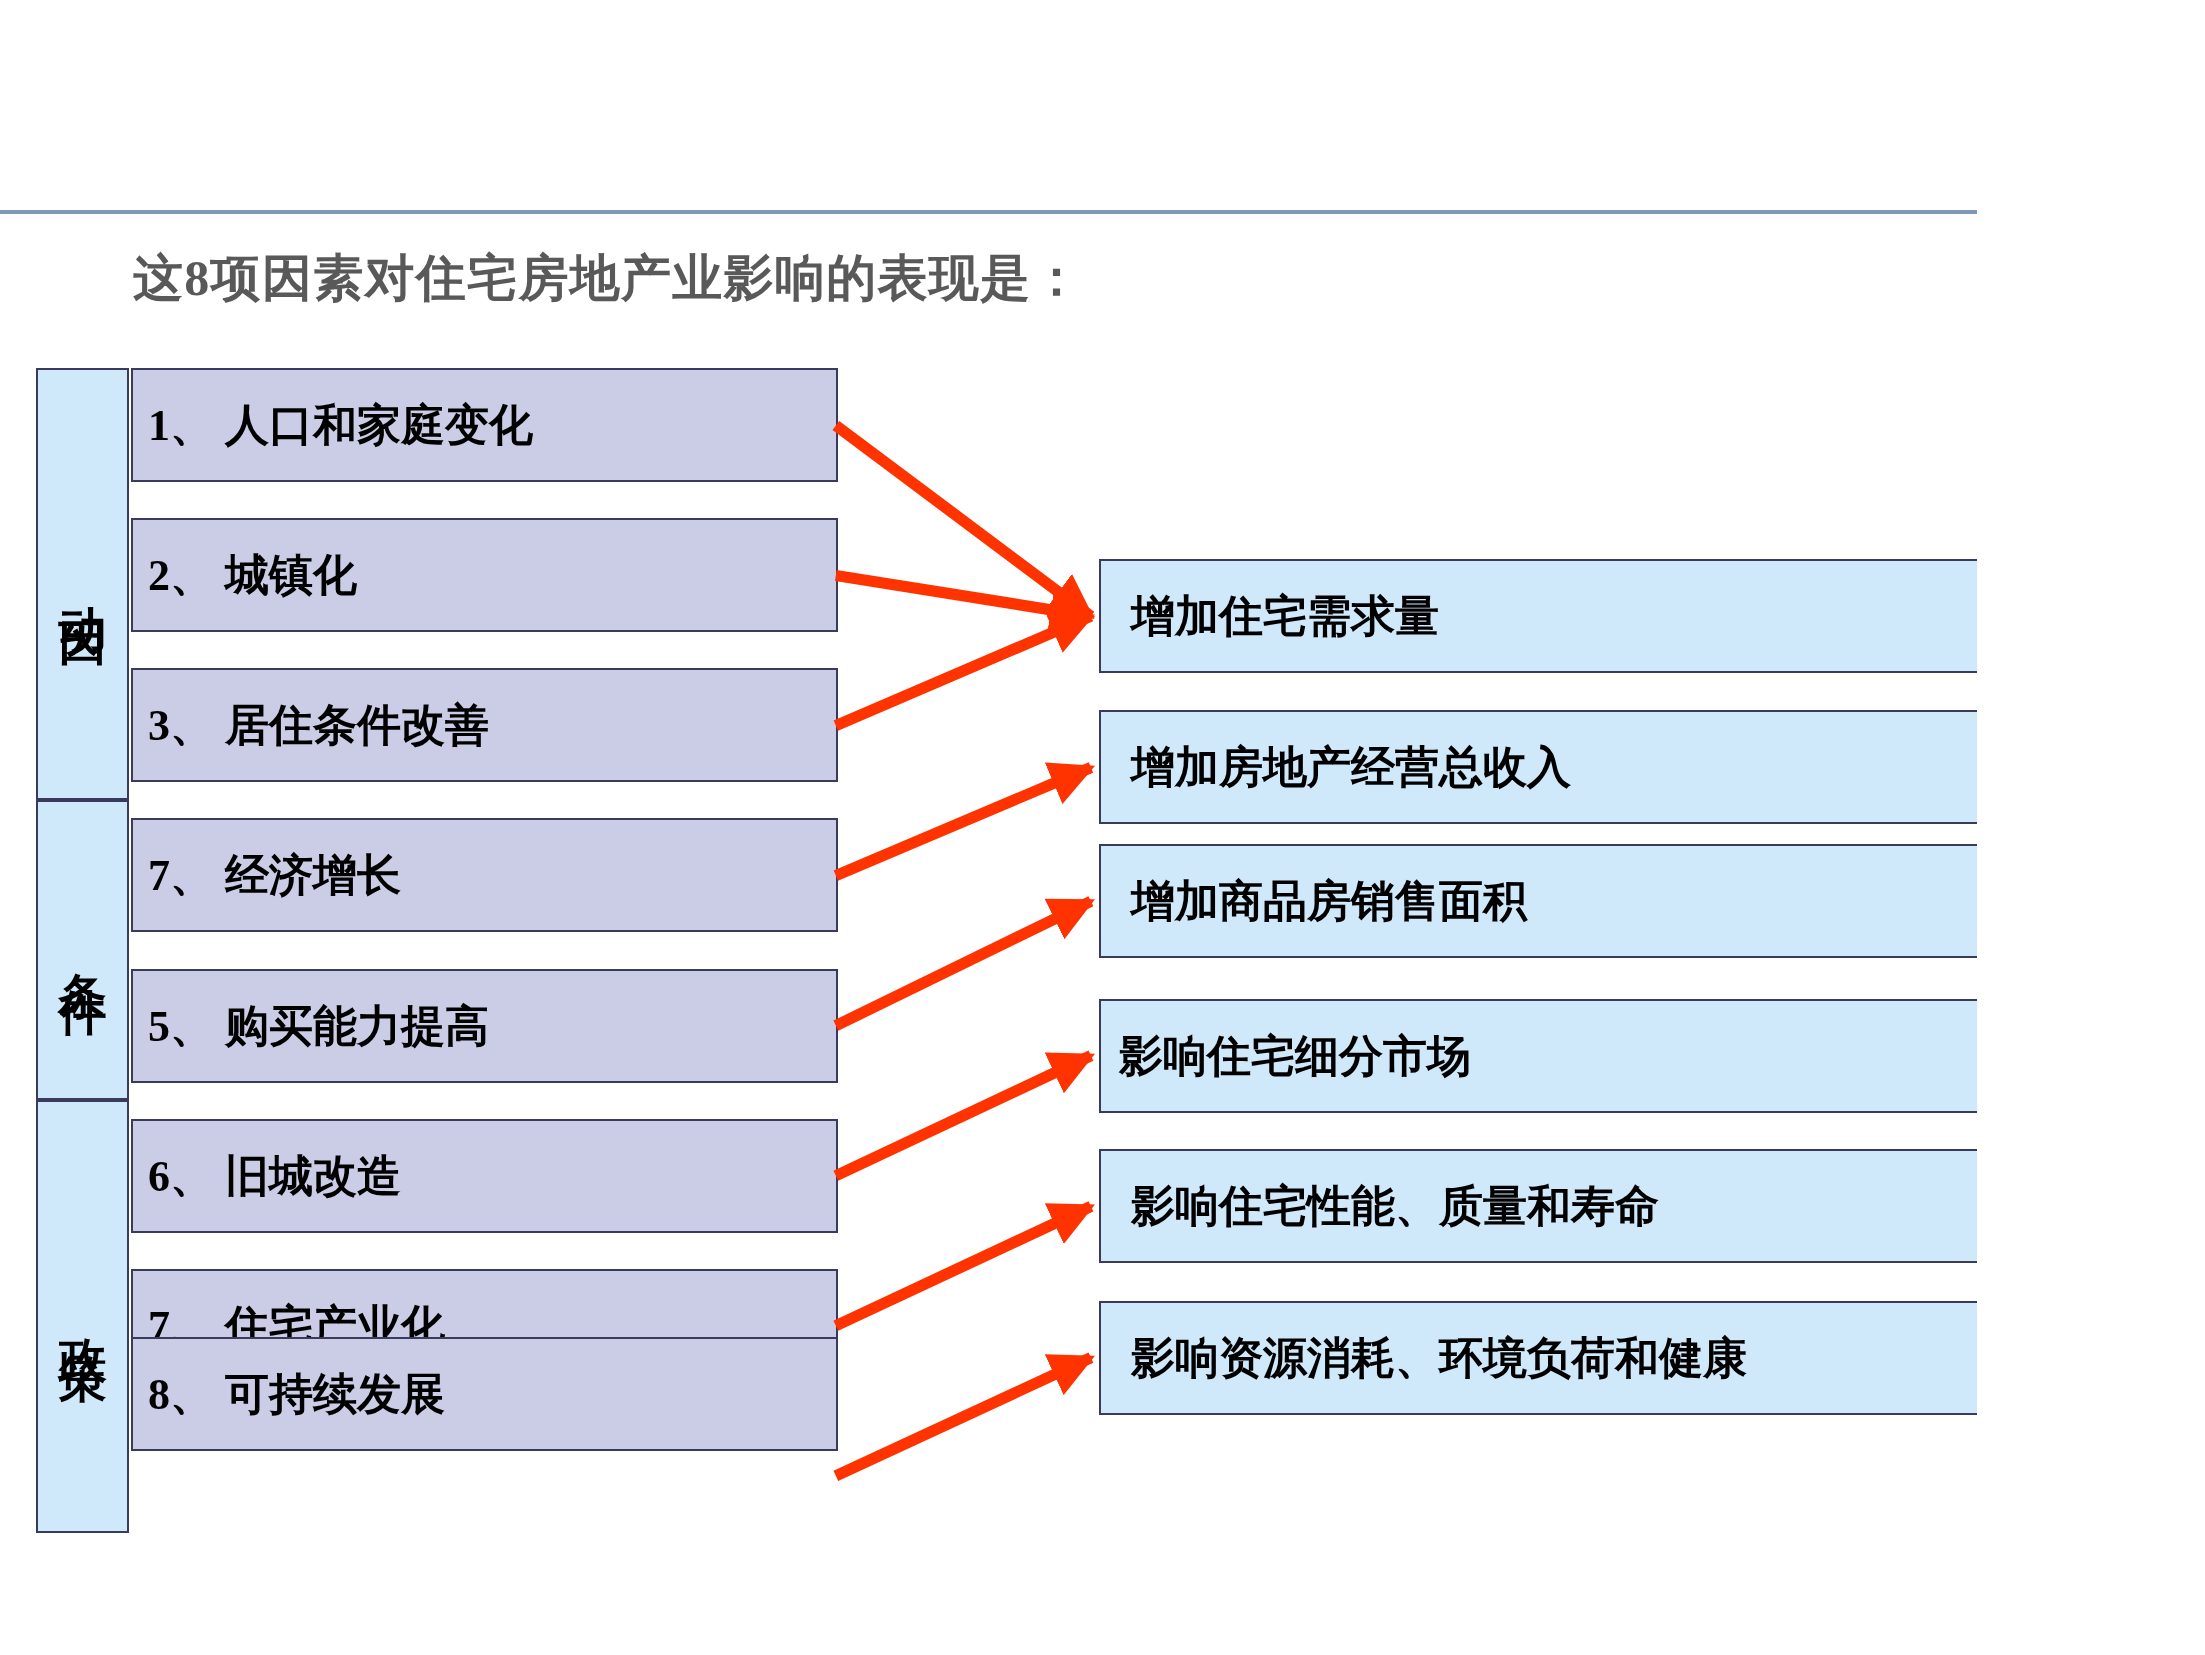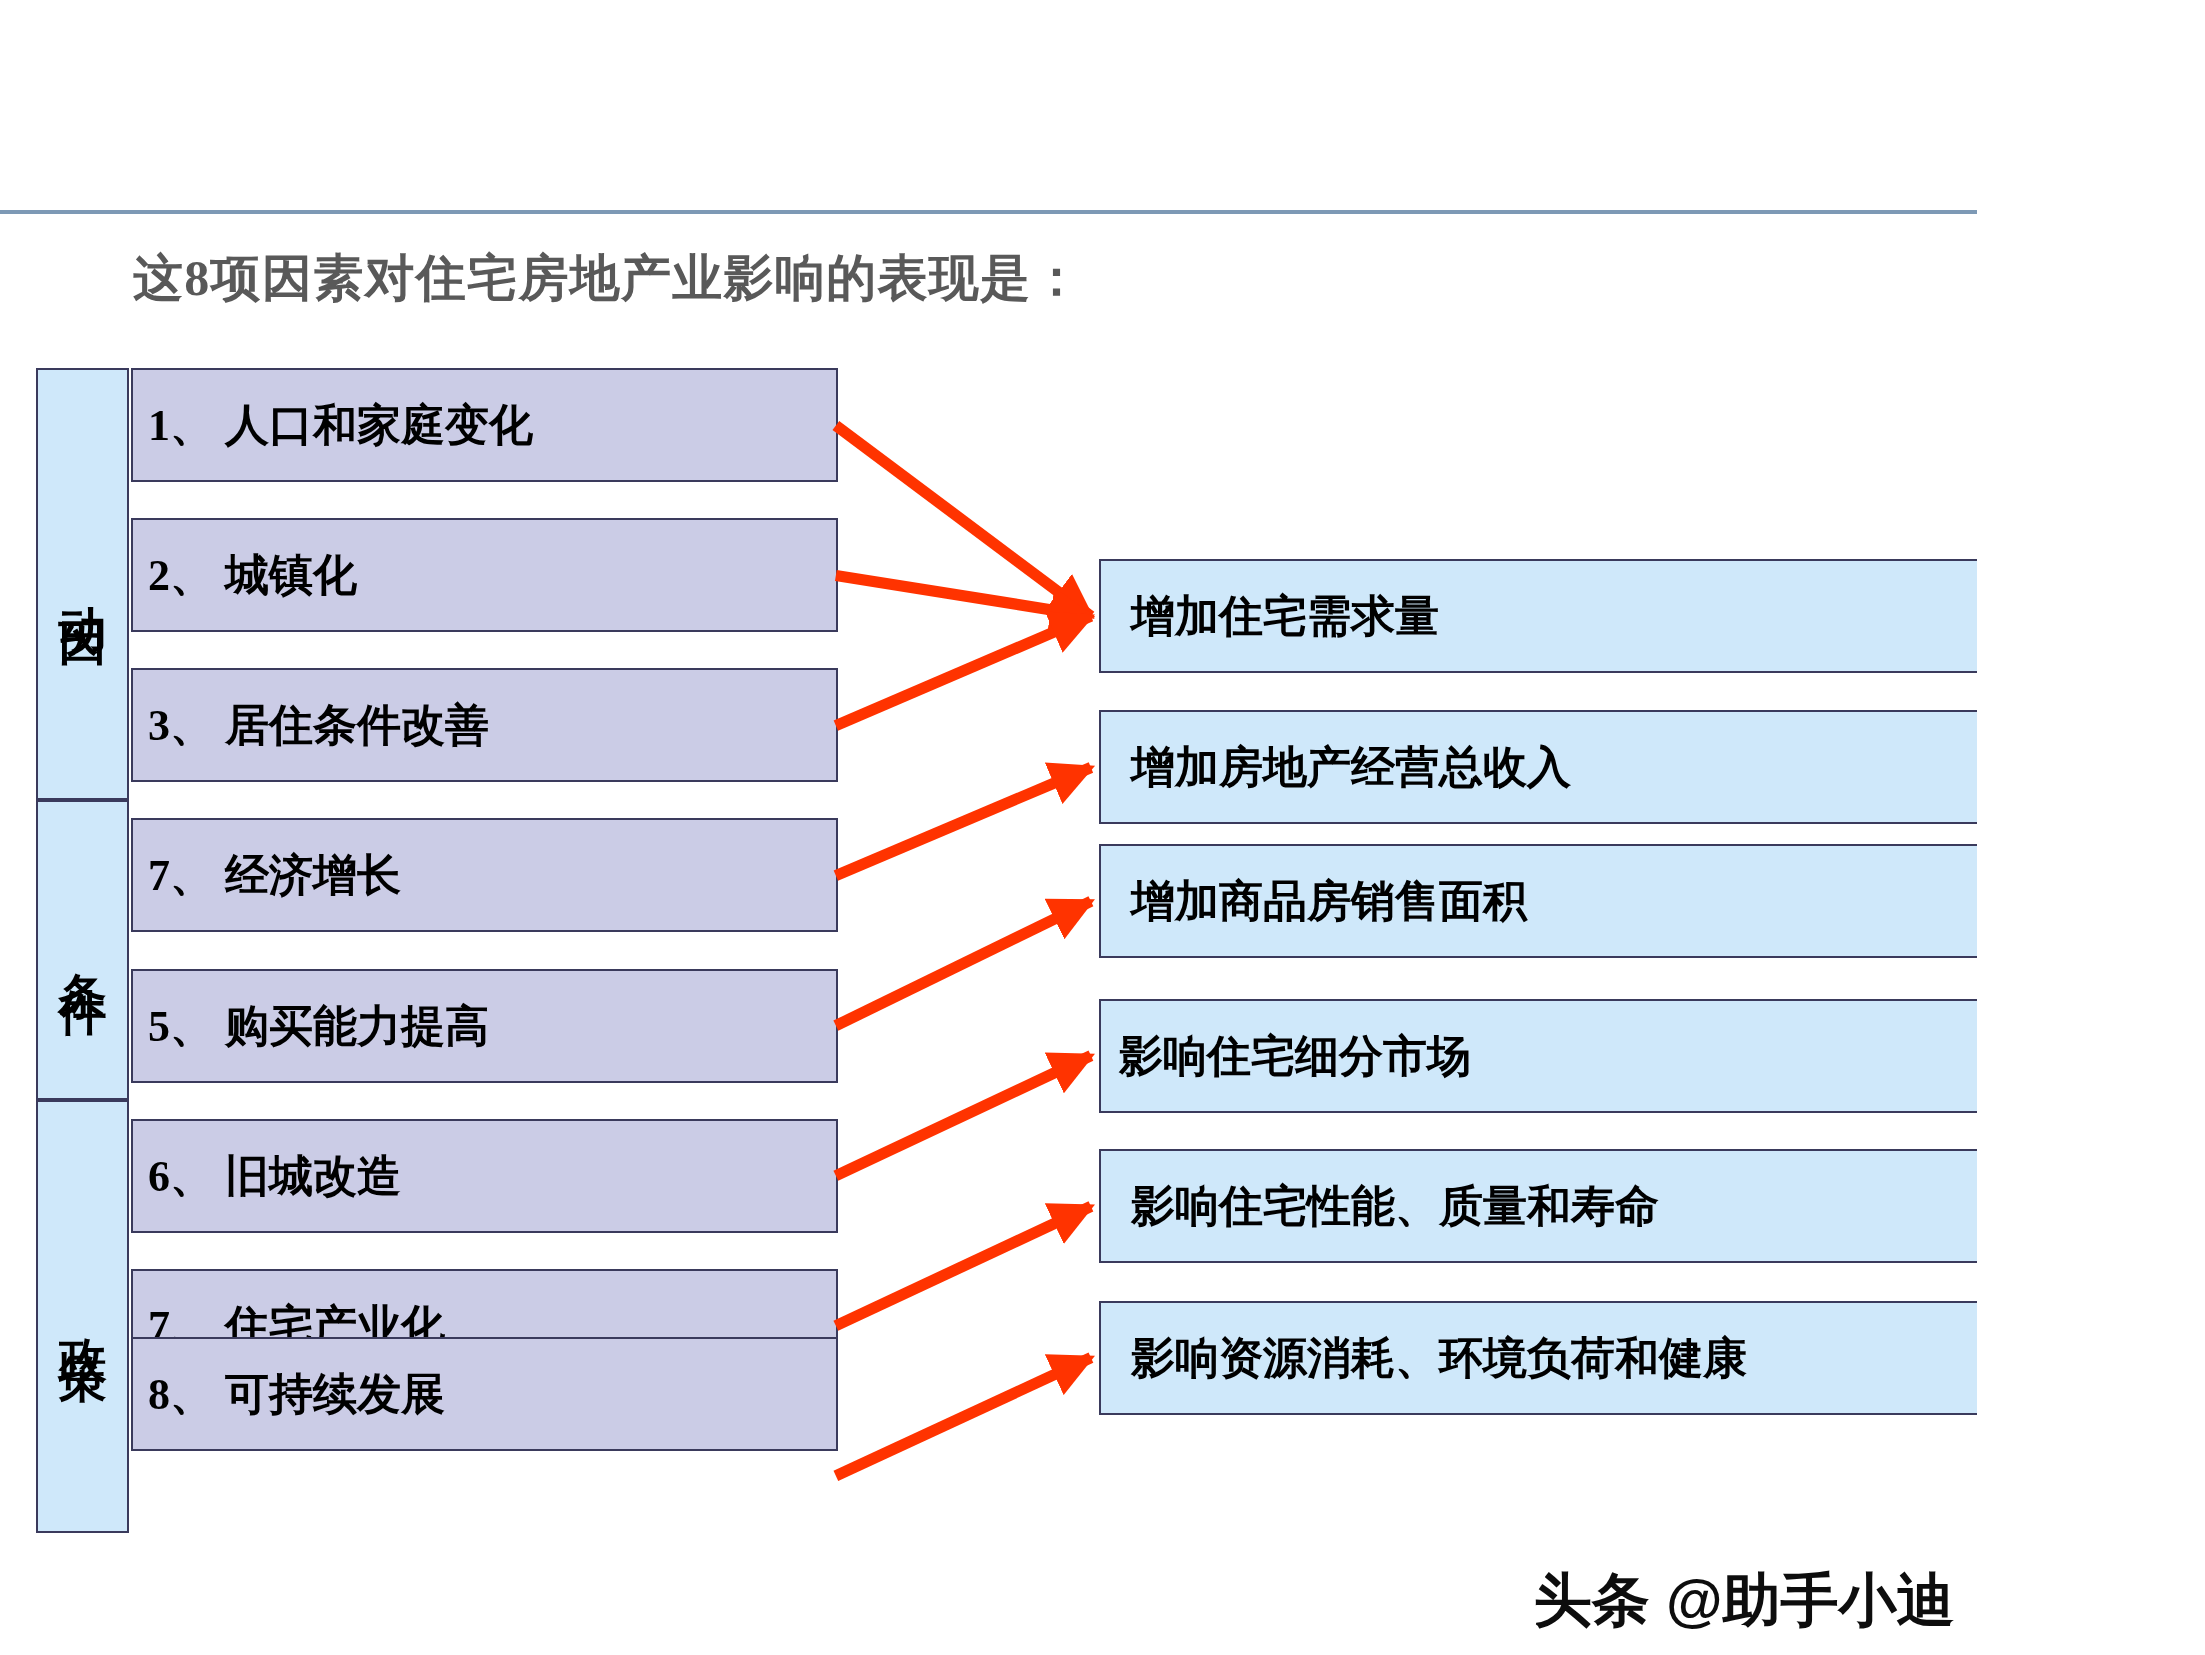--- a/index.html
+++ b/index.html
@@ -166,16 +166,15 @@
   <line x1="1337" y1="680.5" x2="1745" y2="985.5" stroke="#ff3300" stroke-width="18" marker-end="url(#arrowhead)"></line>
       <line x1="1337" y1="920.5" x2="1745" y2="985.5" stroke="#ff3300" stroke-width="18" marker-end="url(#arrowhead)"></line>
       <line x1="1337" y1="1160.5" x2="1745" y2="985.5" stroke="#ff3300" stroke-width="18" marker-end="url(#arrowhead)"></line>
       <line x1="1337" y1="1400.5" x2="1745" y2="1227.5" stroke="#ff3300" stroke-width="18" marker-end="url(#arrowhead)"></line>
       <line x1="1337" y1="1640.5" x2="1745" y2="1441.5" stroke="#ff3300" stroke-width="18" marker-end="url(#arrowhead)"></line>
       <line x1="1337" y1="1880.5" x2="1745" y2="1688.5" stroke="#ff3300" stroke-width="18" marker-end="url(#arrowhead)"></line>
       <line x1="1337" y1="2120.5" x2="1745" y2="1929.5" stroke="#ff3300" stroke-width="18" marker-end="url(#arrowhead)"></line>
       <line x1="1337" y1="2360.5" x2="1745" y2="2171.5" stroke="#ff3300" stroke-width="18" marker-end="url(#arrowhead)"></line>
     </svg>
 
-  <div class="watermark">头条 @助手小迪</div>
 
 </div>
 
 
 </body></html>

